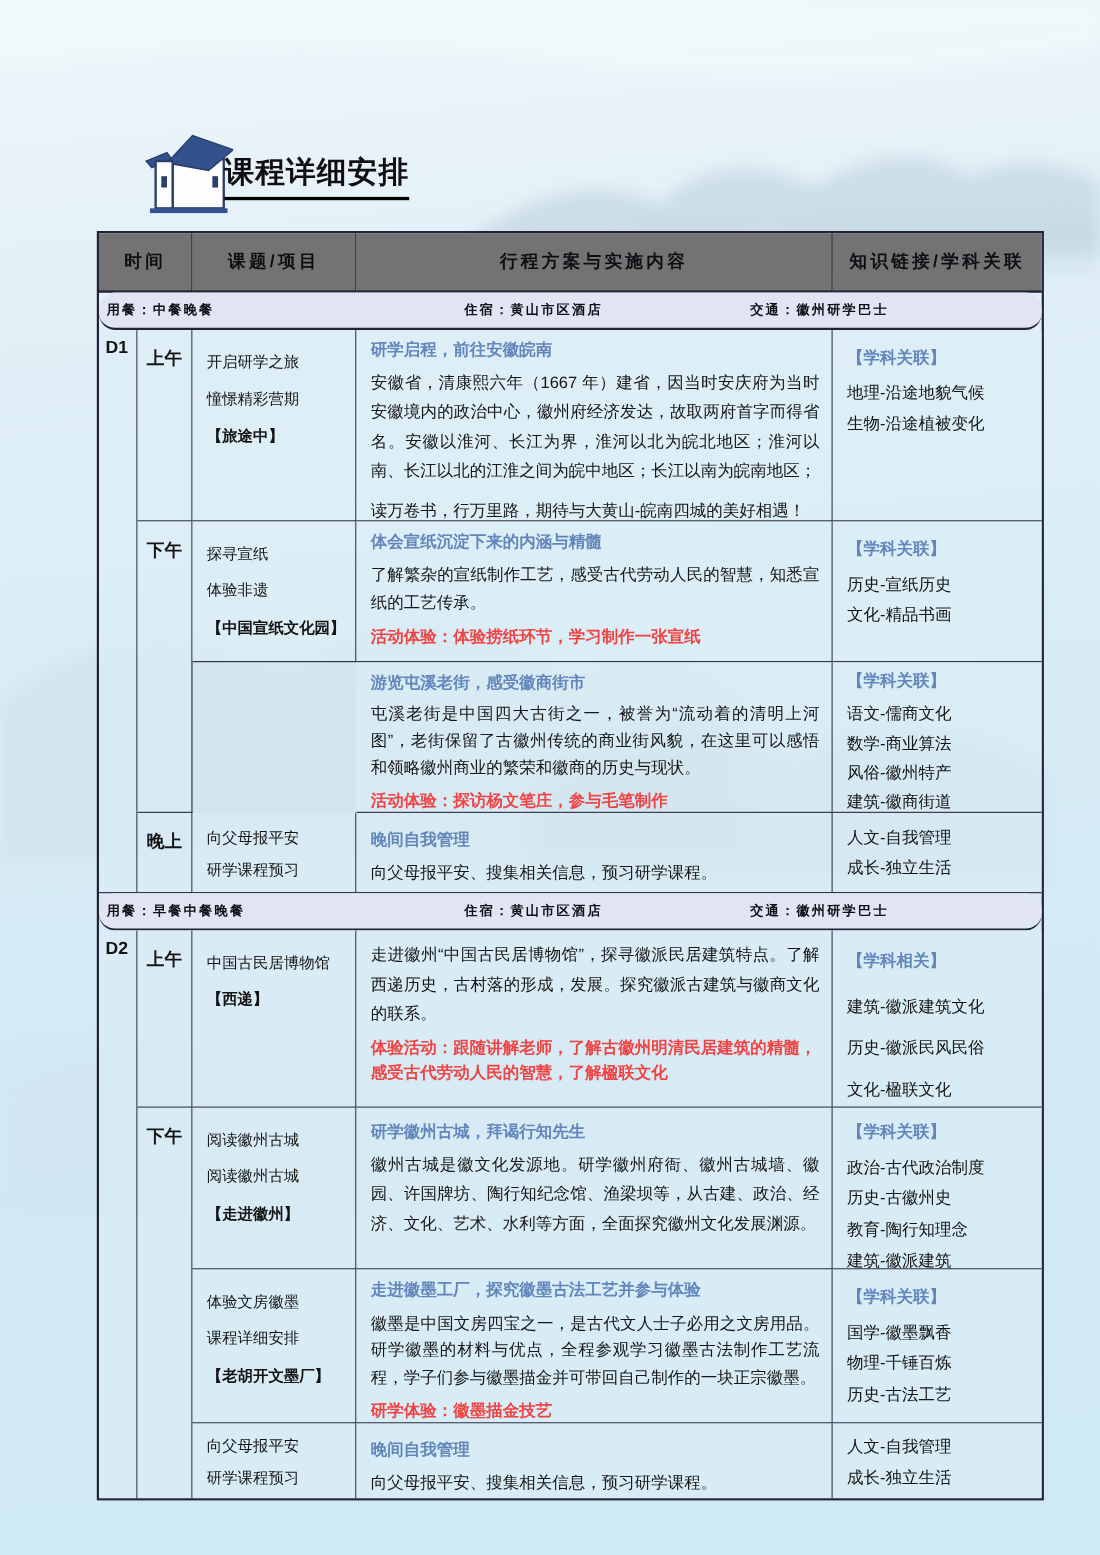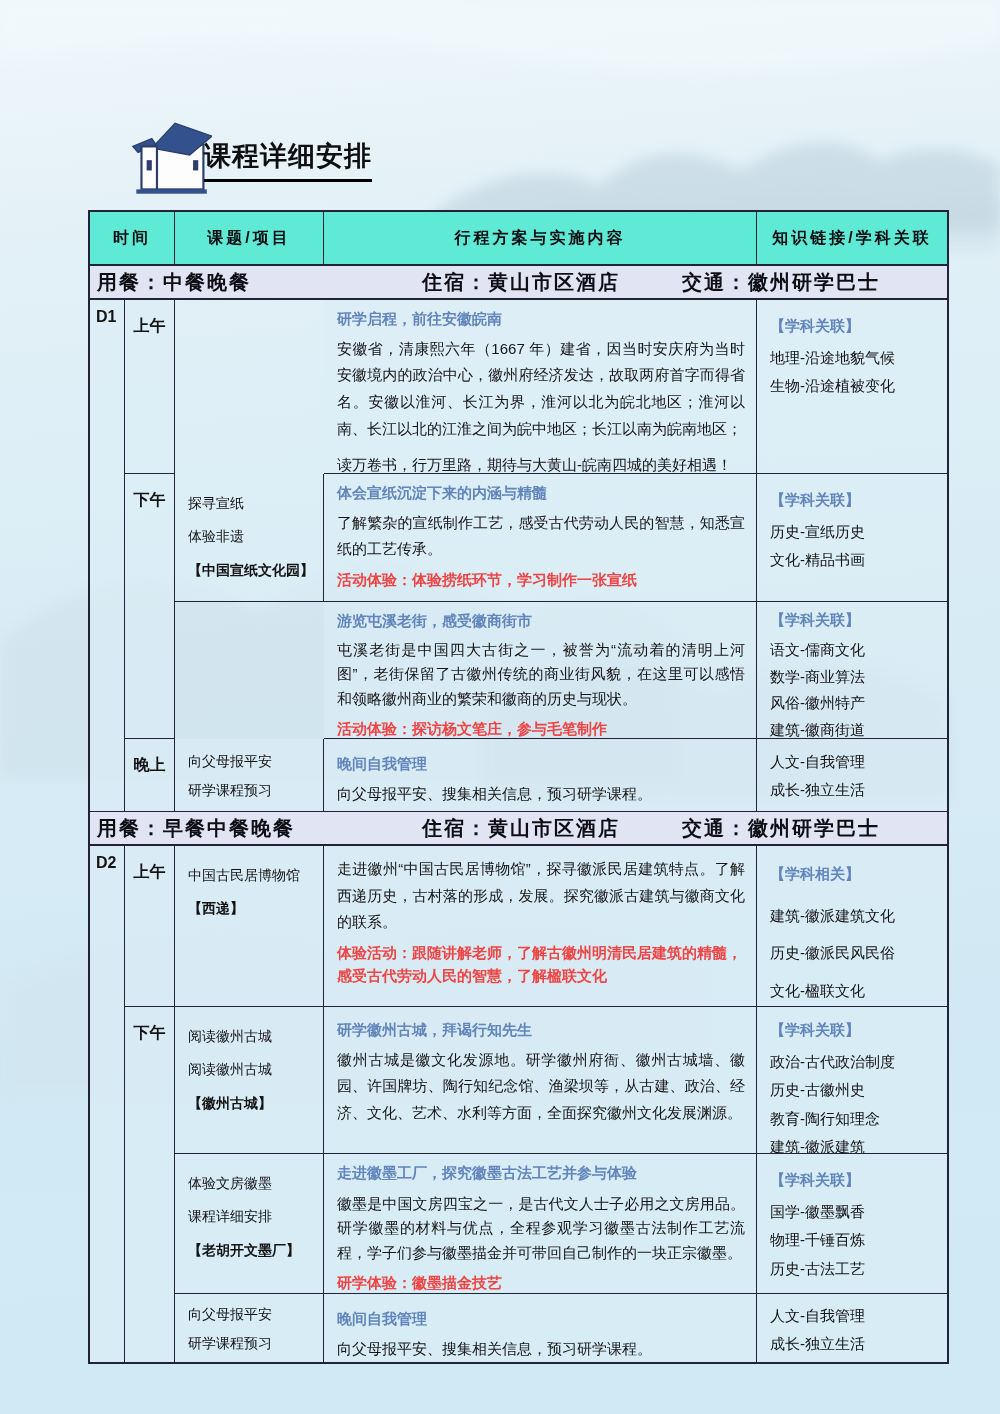--- a/index.html
+++ b/index.html
@@ -20,24 +20,24 @@
     position:absolute;left:88px;top:210px;width:857px;height:1150px;
     display:grid;
     grid-template-columns:35px 50px 149px 433px 190px;
     grid-template-rows:54px 34px 174px 128px 137px 73px 34px 161px 147px 140px 68px;
     border:2px solid #222238;background:transparent;
   }
   .c{box-sizing:border-box;border-right:1px solid #222238;border-bottom:1px solid #222238;
      background:rgba(219,237,245,0.62);overflow:hidden;color:#141414;}
   .cR{border-right:none;}
   .cB{border-bottom:none;}
-  .hd{background:#5eead4;border-bottom-width:2px;display:flex;align-items:center;justify-content:center;
+  .hd{background:#737373;border-bottom-width:2px;display:flex;align-items:center;justify-content:center;
       font-weight:bold;font-size:16px;letter-spacing:3px;color:#0e0e14;}
-  .meal{background:#e0e4f3;border-bottom-width:2px;position:relative;font-weight:bold;font-size:20px;
-        letter-spacing:2px;color:#0e0e14;}
+  .meal{background:#e0e4f3;border-bottom-width:2px;position:relative;font-weight:bold;font-size:12px;
+        letter-spacing:2px;color:#0e0e14;border-radius:15px;}
   .meal span{position:absolute;top:50%;transform:translateY(-50%);white-space:nowrap;}
   .meal .m1{left:7px;} .meal .m2{left:332px;} .meal .m3{left:592px;}
   .day{font-weight:bold;font-size:16px;padding:8px 0 0 6px;}
   .time{font-weight:bold;font-size:16px;text-align:center;padding-top:16px;}
   .topic{padding:13px 4px 0 13px;font-size:14px;line-height:2.38;}
   .topic .tb{font-weight:bold;}
   .content{padding:6px 11px 0 13px;font-size:15px;}
   .content p{margin:0;}
   .ph{color:#6286bb;font-weight:bold;line-height:1.5;margin:2px 0 5px 0 !important;}
   .pb{color:#161616;line-height:1.78;margin:0 0 3px 0 !important;text-align:justify;}
@@ -89,20 +89,25 @@
     <span class="m1">用餐：中餐晚餐</span>
     <span class="m2">住宿：黄山市区酒店</span>
     <span class="m3">交通：徽州研学巴士</span>
   </div>
 
   <div class="c day" style="grid-column:1;grid-row:3/7">D1</div>
   <div class="c time" style="grid-column:2;grid-row:3">上午</div>
   <div class="c time" style="grid-column:2;grid-row:4/6">下午</div>
   <div class="c time" style="grid-column:2;grid-row:6">晚上</div>
 
+  <div class="c topic" style="grid-column:3;grid-row:3">
+    <div>开启研学之旅</div>
+    <div>憧憬精彩营期</div>
+    <div class="tb">【旅途中】</div>
+  </div>
   <div class="c content" style="grid-column:4;grid-row:3">
     <p class="ph">研学启程，前往安徽皖南</p>
     <p class="pb">安徽省，清康熙六年（1667 年）建省，因当时安庆府为当时安徽境内的政治中心，徽州府经济发达，故取两府首字而得省名。安徽以淮河、长江为界，淮河以北为皖北地区；淮河以南、长江以北的江淮之间为皖中地区；长江以南为皖南地区；</p>
     <p class="pb gap">读万卷书，行万里路，期待与大黄山-皖南四城的美好相遇！</p>
   </div>
   <div class="c links cR pad" style="grid-column:5;grid-row:3">
     <div class="lh">【学科关联】</div>
     <div>地理-沿途地貌气候</div>
     <div>生物-沿途植被变化</div>
   </div>
@@ -170,21 +175,21 @@
   <div class="c links cR wide" style="grid-column:5;grid-row:8">
     <div class="lh">【学科相关】</div>
     <div>建筑-徽派建筑文化</div>
     <div>历史-徽派民风民俗</div>
     <div>文化-楹联文化</div>
   </div>
 
   <div class="c topic" style="grid-column:3;grid-row:9">
     <div>阅读徽州古城</div>
     <div>阅读徽州古城</div>
-    <div class="tb">【徽州古城】</div>
+    <div class="tb">【走进徽州】</div>
   </div>
   <div class="c content" style="grid-column:4;grid-row:9">
     <p class="ph" style="margin-top:6px !important">研学徽州古城，拜谒行知先生</p>
     <p class="pb">徽州古城是徽文化发源地。研学徽州府衙、徽州古城墙、徽园、许国牌坊、陶行知纪念馆、渔梁坝等，从古建、政治、经济、文化、艺术、水利等方面，全面探究徽州文化发展渊源。</p>
   </div>
   <div class="c links cR" style="grid-column:5;grid-row:9;padding-top:9px">
     <div class="lh">【学科关联】</div>
     <div>政治-古代政治制度</div>
     <div>历史-古徽州史</div>
     <div>教育-陶行知理念</div>

